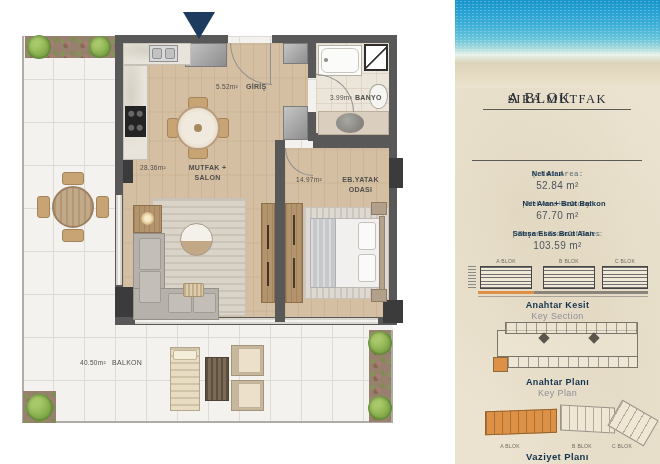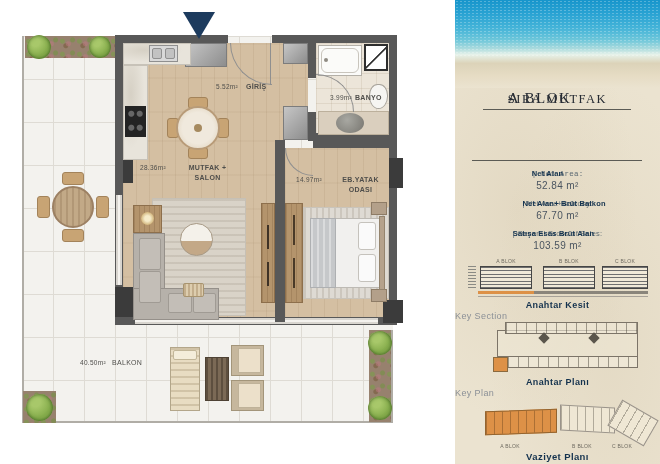--- a/index.html
+++ b/index.html
@@ -70,21 +70,21 @@
   #beach .sparkle{left:0;top:0;width:205px;height:58px;opacity:.28;
      background-image:radial-gradient(rgba(255,255,255,.9) .6px,transparent 1.2px);
      background-size:4px 3px;}
   .serif{font-family:"Liberation Serif",serif;color:#262b33;}
   .ptext{text-align:center;width:205px;left:0;}
   .rule{left:28px;width:148px;height:1px;background:#5b5b55;}
   .lbl-row{width:205px;left:0;text-align:center;font-size:7.5px;color:#5c6a73;letter-spacing:.2px;}
   .lbl-row b{color:#14334f;}
   .val-row{width:205px;left:0;text-align:center;font-size:10px;color:#4b5560;letter-spacing:.4px;}
   .cap-tr{width:205px;left:0;text-align:center;font-size:9px;font-weight:bold;color:#14324e;letter-spacing:.4px;}
-  .cap-en{width:205px;left:0;text-align:left;font-size:9px;color:#8b9097;letter-spacing:.4px;}
+  .cap-en{width:205px;left:0;text-align:center;font-size:9px;color:#8b9097;letter-spacing:.4px;}
   .blk-lbl{font-size:5px;color:#6e6a60;text-align:center;letter-spacing:.3px;}
   .ks-block{height:23px;border:1px solid #454545;
      background:repeating-linear-gradient(180deg,#6f6f6f 0 1px,transparent 1px 3.4px),#f0e9d8;}
   .cells-h{background:repeating-linear-gradient(90deg,rgba(60,55,45,.45) 0 1px,transparent 1px 10px),rgba(240,233,216,.6);
      border:1px solid #7c7468;}
   .site-blk{background:repeating-linear-gradient(90deg,rgba(60,55,45,.35) 0 1px,transparent 1px 8px),#efe7d4;
      border:1px solid #9a938a;}
 </style>
 </head>
 <body>

